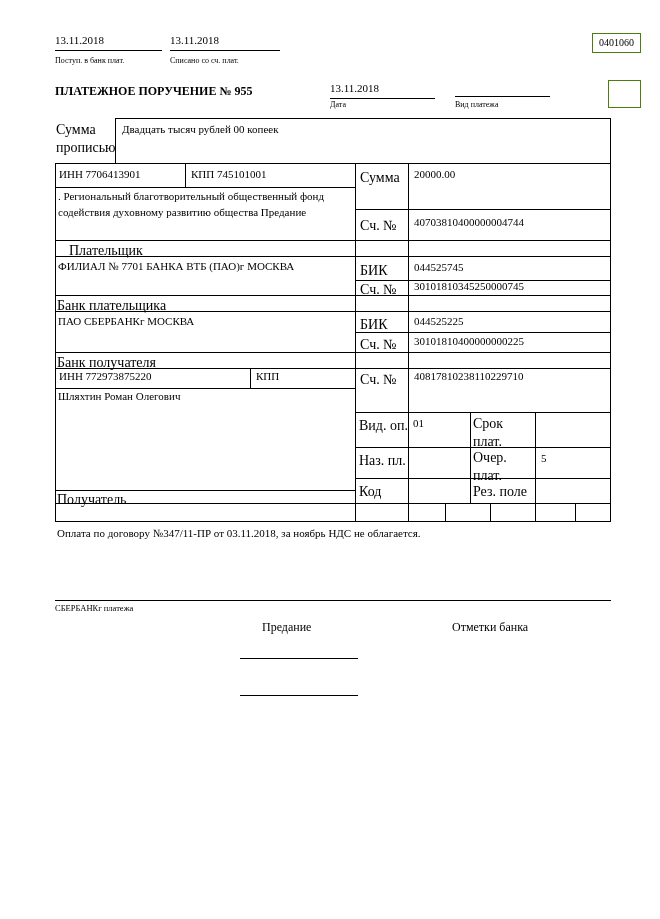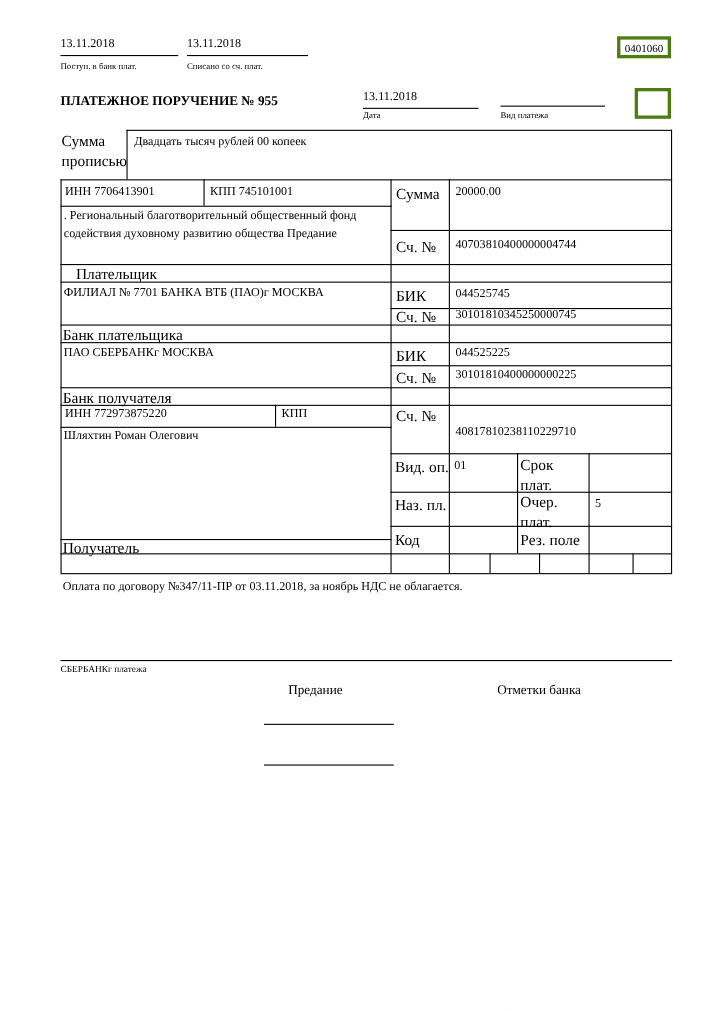--- a/index.html
+++ b/index.html
@@ -11,21 +11,21 @@
   .f8  { font-size:8px; }
   .f85 { font-size:8.5px; }
   .f10 { font-size:14px; }
   .f11 { font-size:11px; }
   .f12 { font-size:12px; }
   .b { font-weight:bold; }
   .i { font-style:italic; }
   .hl { position:absolute; height:1px; background:#000; }
   .vl { position:absolute; width:1px; background:#000; }
   .ul { border-bottom:1px solid #000; }
-  .box { position:absolute; border:3px solid #4d7c0f; }
+  .box { position:absolute; border:1px solid #4d7c0f;margin-left:31px; }
   .blue-stamp { position:absolute; left:55px; top:616px; width:177px; height:136px;
                 border:1px solid #1616b0; color:#1616b0; font-size:9.5px; line-height:13px;
                 padding:4px 5px; }
   .esign-box { position:absolute; left:424px; top:644px; width:177px; height:74px;
                border:1px solid #000; font-size:10px; padding-top:5px; line-height:14px; }
 </style>
 </head>
 <body>
 
 <div class="page">
@@ -98,21 +98,21 @@
   <div class="t f11" style="left:58px;top:315px;">ПАО СБЕРБАНКг МОСКВА</div>
   <div class="t f10" style="left:360px;top:316px;">БИК</div>
   <div class="t f11" style="left:414px;top:315px;">044525225</div>
   <div class="t f10" style="left:360px;top:336px;">Сч. №</div>
   <div class="t f11" style="left:414px;top:335px;">30101810400000000225</div>
   <div class="t f10" style="left:57px;top:354px;">Банк получателя</div>
 
   <div class="t f11" style="left:59px;top:370px;">ИНН 772973875220</div>
   <div class="t f11" style="left:256px;top:370px;">КПП</div>
   <div class="t f10" style="left:360px;top:371px;">Сч. №</div>
-  <div class="t f11" style="left:414px;top:370px;margin-top:16px;">40817810238110229710</div>
+  <div class="t f11" style="left:414px;top:370px;">40817810238110229710</div>
   <div class="t f11" style="left:58px;top:390px;">Шляхтин Роман Олегович</div>
   <div class="t f10" style="left:57px;top:491px;">Получатель</div>
 
   <div class="t f10" style="left:359px;top:417px;">Вид. оп.</div>
   <div class="t f11" style="left:413px;top:417px;">01</div>
   <div class="t f10 wrap" style="left:473px;top:415px;width:36px;">Срок плат.</div>
   <div class="t f10" style="left:359px;top:452px;">Наз. пл.</div>
   <div class="t f10 wrap" style="left:473px;top:449px;width:36px;">Очер. плат.</div>
   <div class="t f11" style="left:541px;top:452px;">5</div>
   <div class="t f10" style="left:359px;top:483px;">Код</div>

